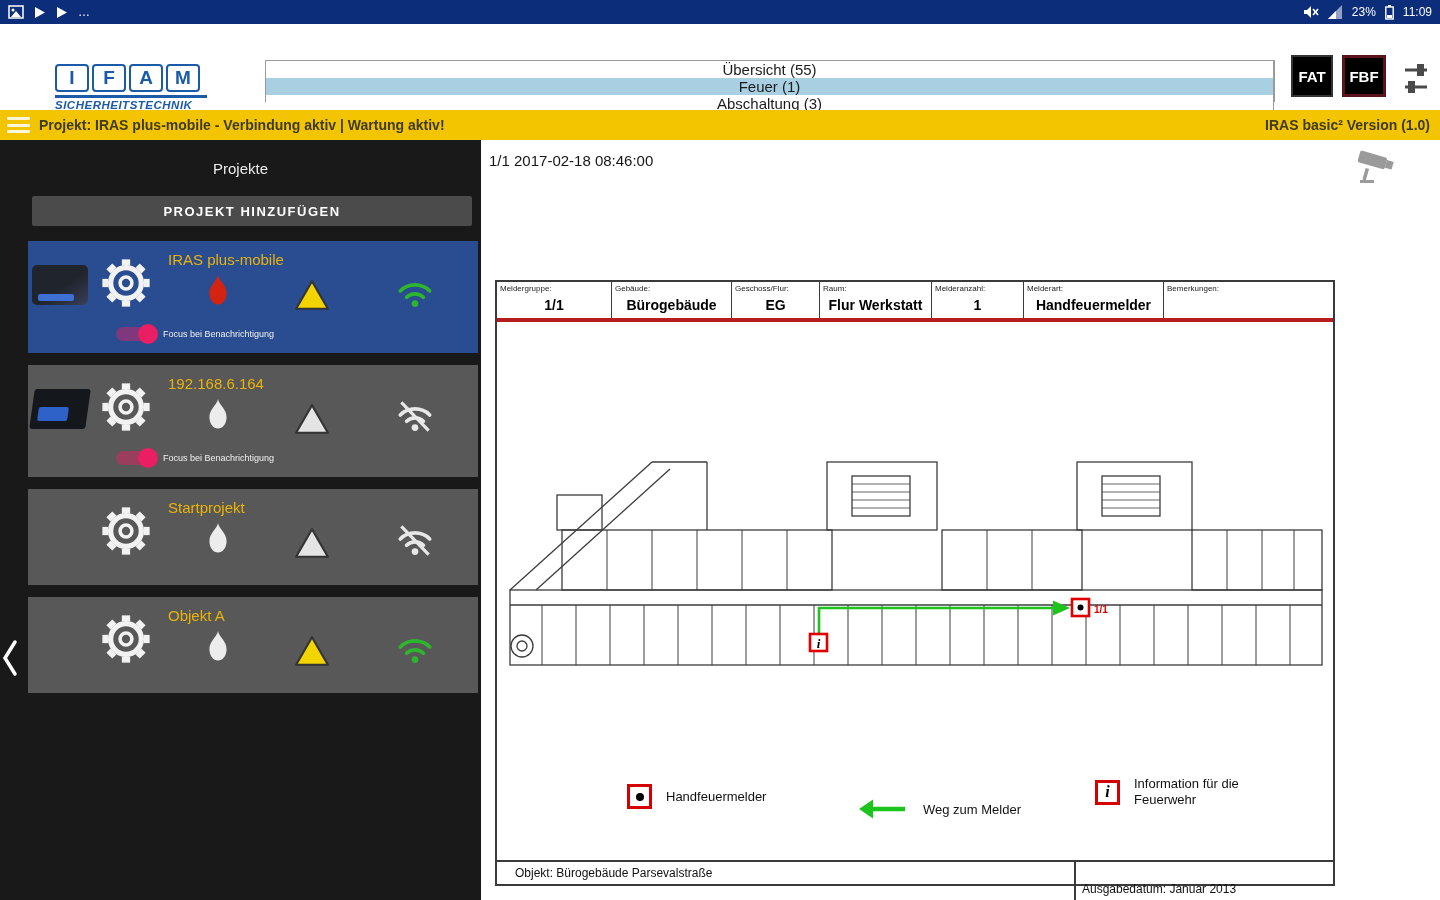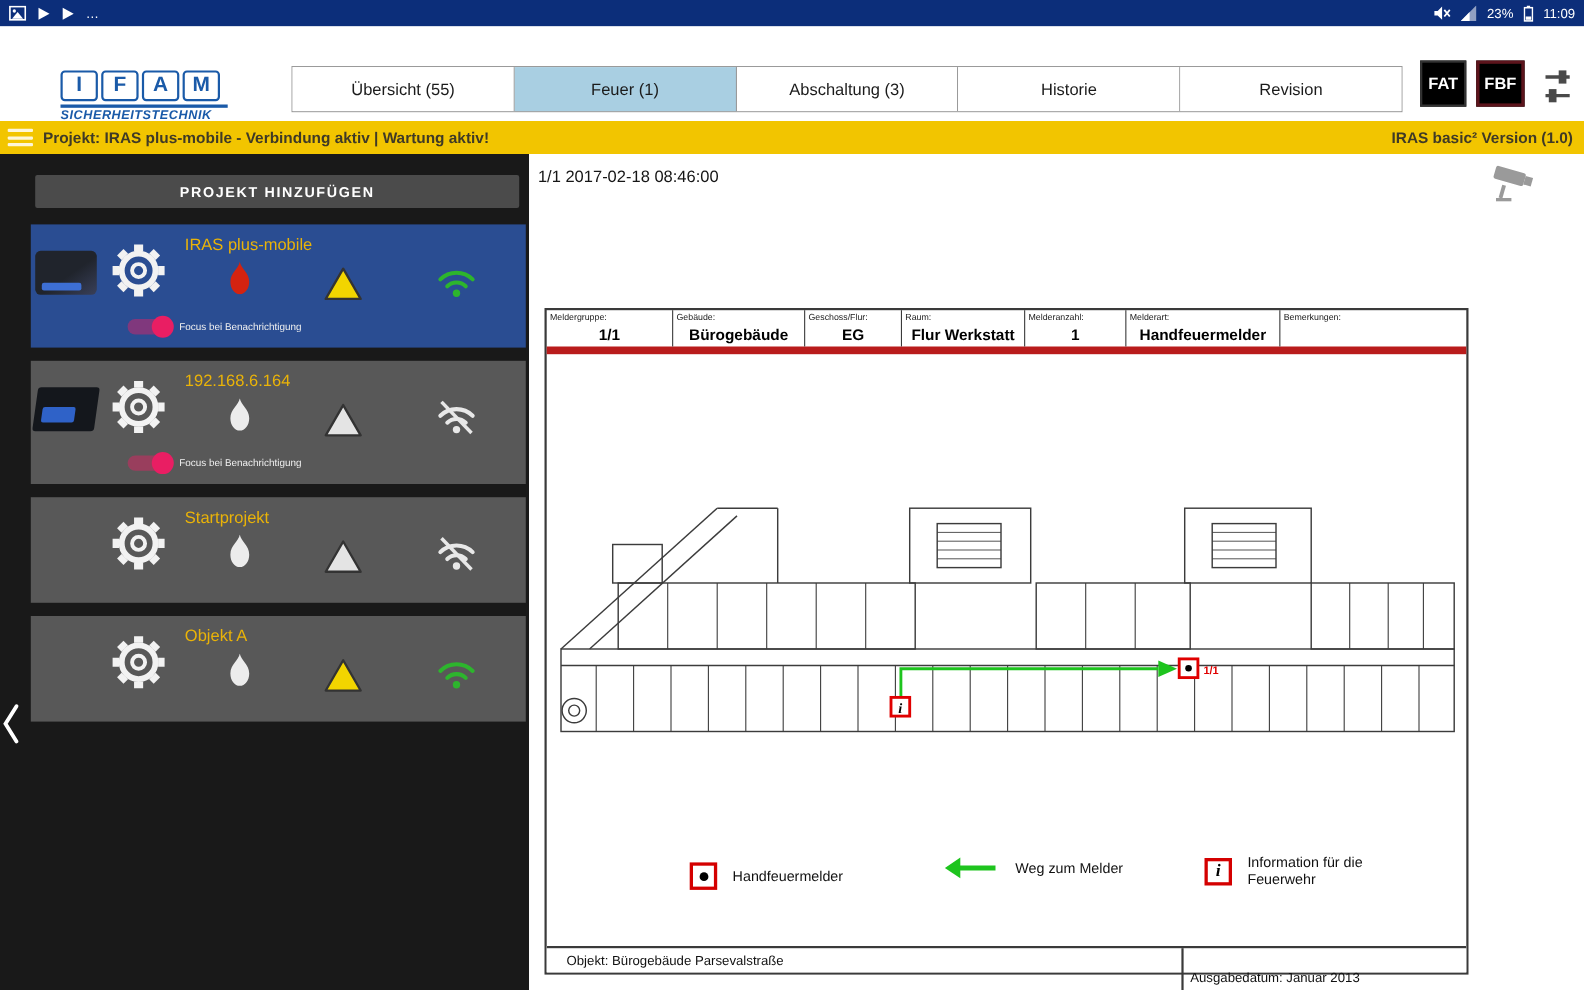--- a/index.html
+++ b/index.html
@@ -16,21 +16,21 @@
 
   
   .header { position:absolute; top:24px; left:0; right:0; height:86px; background:#fff; }
   .logo { position:absolute; left:55px; top:40px; width:152px; }
   .logo-letters { display:flex; gap:3px; }
   .logo-letter { width:34px; height:28px; border:2px solid #1a5aa8; border-radius:4px; color:#1a5aa8;
                  font-weight:bold; font-size:19px; display:flex; align-items:center; justify-content:center; }
   .logo-bar { height:3px; background:#1a5aa8; margin-top:3px; }
   .logo-sub { color:#1a5aa8; font-style:italic; font-weight:bold; font-size:11.5px; letter-spacing:.5px; margin-top:1px; }
 
-  .tabs { position:absolute; left:265px; top:36px; width:1010px; height:42px; display:flex; border:1px solid #9a9a9a; background:#fff; }
+  .tabs { position:absolute; left:265px; top:36px; width:1010px; height:42px; display:flex; border:1px solid #9a9a9a; background:#fff;flex-direction:column; }
   .tab { flex:1; display:flex; align-items:center; justify-content:center; font-size:15px; color:#1b1b1b;
          border-right:1px solid #9a9a9a; background:#fff; cursor:pointer; }
   .tab:last-child { border-right:none; }
   .tab.active { background:#a9cfe2; }
 
   .fat-box { position:absolute; left:1291px; top:31px; width:42px; height:42px; background:#000; color:#fff;
              font-weight:bold; font-size:15px; display:flex; align-items:center; justify-content:center; border:2px solid #333; }
   .fbf-box { position:absolute; left:1342px; top:31px; width:44px; height:42px; background:#000; color:#fff;
              font-weight:bold; font-size:15px; display:flex; align-items:center; justify-content:center; border:3px solid #5c141c; }
   .sliders { position:absolute; left:1402px; top:34px; }
@@ -70,32 +70,32 @@
   .device.laptop .body { background:#14171c; transform:skewX(-8deg); border-radius:3px; }
   .device.laptop .glow { background:#2f62c8; width:30px; height:14px; bottom:12px; transform:skewX(-8deg); }
   .collapse-handle { position:absolute; left:2px; top:498px; cursor:pointer; }
 
   
   .main { position:absolute; left:481px; top:140px; right:0; bottom:0; background:#fff; }
   .timestamp { position:absolute; left:8px; top:12px; font-size:15px; color:#161616; }
   .cam-icon { position:absolute; right:42px; top:8px; cursor:pointer; }
 
   .card { position:absolute; left:14px; top:140px; width:840px; height:606px; border:2px solid #3a3a3a; background:#fff; }
-  .card-head { display:flex; height:40px; border-bottom:7px solid #b91c1c; }
+  .card-head { display:flex; height:40px; border-bottom:4px solid #b91c1c; }
   .cell { position:relative; border-right:1.5px solid #3a3a3a; text-align:center; padding-top:14px; }
   .cell:last-child { border-right:none; }
   .cell .lbl { position:absolute; top:2px; left:3px; font-size:8px; color:#222; white-space:nowrap; }
   .cell .val { font-size:14px; font-weight:bold; color:#000; white-space:nowrap; }
 
   .plan { position:absolute; left:5px; top:168px; }
 
   .legend { position:absolute; left:0; top:492px; right:0; height:56px; }
   .leg { position:absolute; display:flex; align-items:center; gap:14px; font-size:13px; color:#111; }
   .leg-1 { left:130px; top:10px; }
-  .leg-2 { left:362px; top:4px;gap:16px; }
+  .leg-2 { left:362px; top:24px;gap:16px; }
   .leg-3 { left:598px; top:2px; }
   .leg-3 .leg-label { width:130px; line-height:1.25; }
   .sym-box { width:25px; height:25px; border:3px solid #d40000; background:#fff; display:flex; align-items:center; justify-content:center; flex:0 0 auto; }
   .sym-dot { width:8px; height:8px; border-radius:50%; background:#000; }
   .sym-i { font-family:"Liberation Serif",serif; font-style:italic; font-weight:bold; font-size:16px; color:#000; }
 
   .card-foot { position:absolute; left:0; right:0; bottom:0; height:24px; border-top:2px solid #3a3a3a; display:flex; font-size:12px; color:#111; background:#fff; }
   .foot-left { flex:1; padding:4px 18px; }
   .foot-right { width:259px; border-left:2px solid #3a3a3a; padding:20px 6px; }
 </style>
@@ -214,20 +214,21 @@
     <div class="burger">
         <span></span>
         <span></span>
         <span></span>
       </div>
     <span>Projekt:  IRAS plus-mobile  -  Verbindung aktiv | Wartung aktiv!</span>
     <span class="pb-right">IRAS basic² Version (1.0)</span>
   </div>
 
   <div class="sidebar">
+    <div class="sidebar-title">Projekte</div>
     <button class="add-btn">PROJEKT HINZUFÜGEN</button>
 
     <div class="projects">
 
       <div class="project selected with-toggle">
         <div class="device">
             <div class="body"></div>
             <div class="glow"></div>
           </div>
         <svg class="gear" width="52" height="52" viewBox="0 0 44 44">

